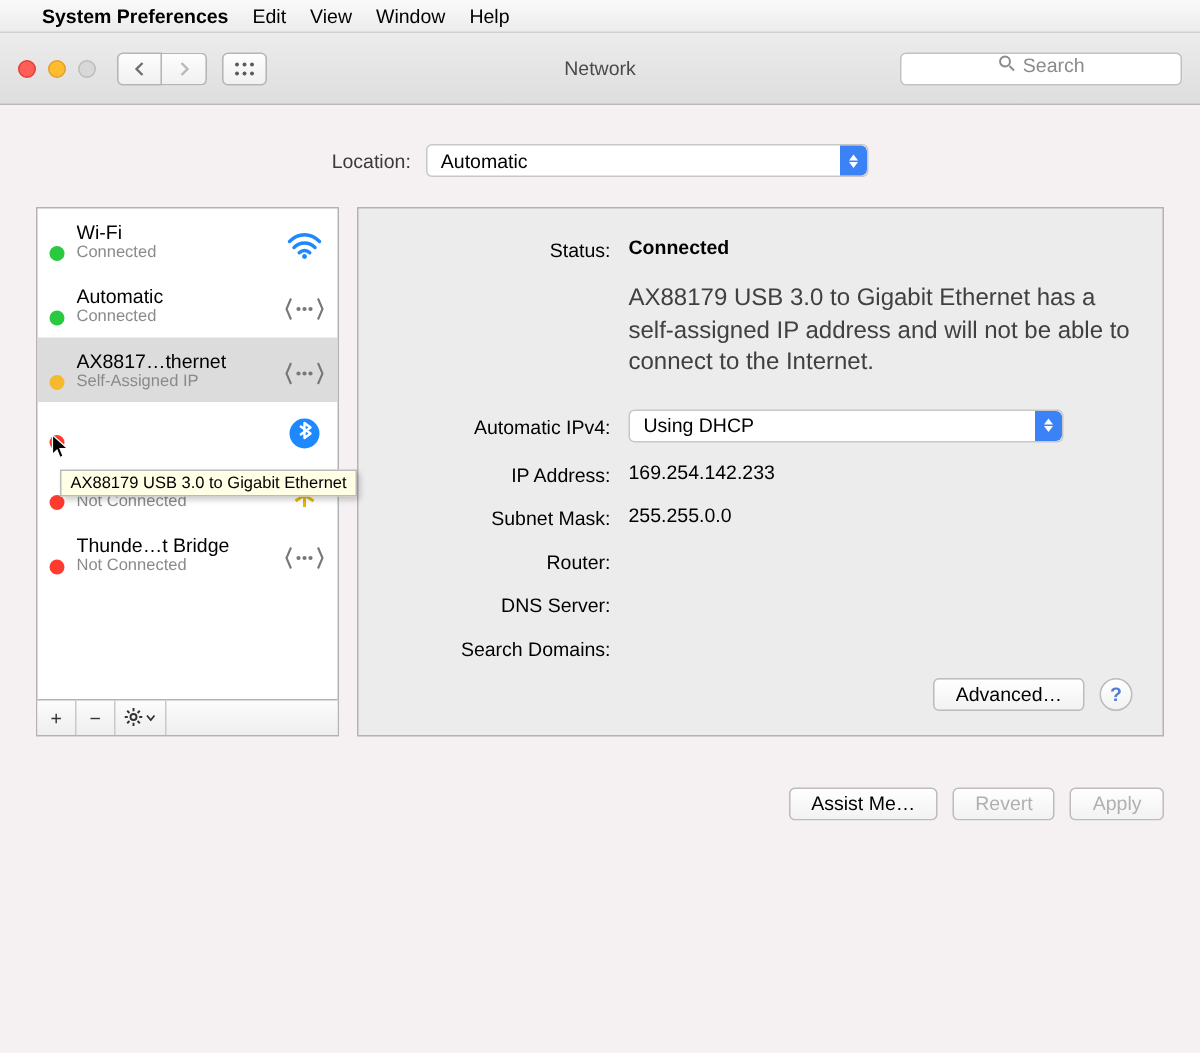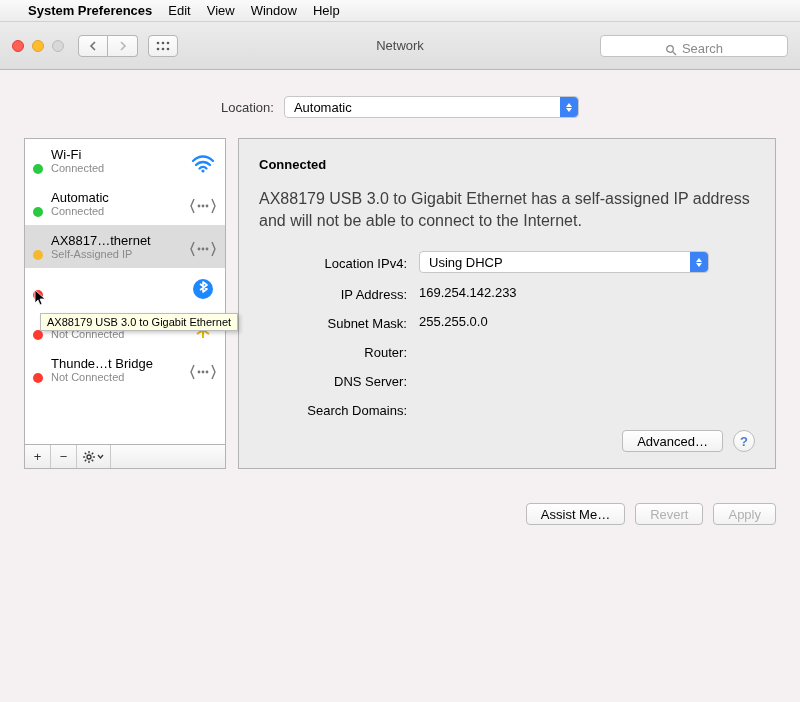--- a/index.html
+++ b/index.html
@@ -12,21 +12,21 @@
 .tl{width:12px;height:12px;border-radius:50%}
 .tl.red{background:#ff5f57;border:1px solid #e33e32}
 .tl.yel{background:#ffbd2e;border:1px solid #e0a128}
 .tl.gray{background:#d8d8d8;border:1px solid #bcbcbc}
 .navseg{display:flex;margin-left:14px}
 .segbtn{width:30px;height:22px;background:linear-gradient(#fdfdfd,#f1f1f1);border:1px solid #b5b5b5;display:flex;align-items:center;justify-content:center;color:#6f6f6f}
 .segbtn:first-child{border-radius:4px 0 0 4px}
 .segbtn:last-child{border-radius:0 4px 4px 0;border-left:none}
 .gridbtn{margin-left:10px;width:30px;height:22px;background:linear-gradient(#fdfdfd,#f1f1f1);border:1px solid #b5b5b5;border-radius:4px;display:flex;align-items:center;justify-content:center}
 .title{position:absolute;left:50%;transform:translateX(-50%);color:#4a4a4a;font-size:13px}
-.search{margin-left:auto;width:188px;height:22px;background:#fff;border:1px solid #c2c2c2;border-radius:4px;display:flex;align-items:flex-end;justify-content:center;color:#8a8a8a;gap:5px}
+.search{margin-left:auto;width:188px;height:22px;background:#fff;border:1px solid #c2c2c2;border-radius:4px;display:flex;align-items:flex-start;justify-content:center;color:#8a8a8a;gap:5px}
 .locrow{display:flex;align-items:center;justify-content:center;gap:10px;padding:26px 0 20px}
 .locrow label{color:#3a3a3a}
 .select{position:relative;height:22px;background:#fff;border:1px solid #c7c7c7;border-radius:4px;display:flex;align-items:center;padding:0 24px 0 9px;font-size:13px}
 .select .cap{position:absolute;right:0;top:0;bottom:0;width:18px;background:#3b82f6;border-radius:0 4px 4px 0;display:flex;flex-direction:column;align-items:center;justify-content:center;gap:0}
 .select .cap::before{content:"";border-left:3px solid transparent;border-right:3px solid transparent;border-bottom:4px solid #fff;margin-bottom:1px}
 .select .cap::after{content:"";border-left:3px solid transparent;border-right:3px solid transparent;border-top:4px solid #fff}
 .content{display:flex;gap:12px;padding:0 24px 12px}
 .sidebar{width:202px;background:#fff;border:1px solid #b3b3b3;display:flex;flex-direction:column;position:relative}
 .svc{display:flex;align-items:flex-end;padding:8px 8px;border-bottom:0;gap:8px}
 .svc .dot{width:10px;height:10px;border-radius:50%;flex:0 0 10px}
@@ -244,27 +244,28 @@
         <svg width="7" height="5" viewBox="0 0 7 5" style="margin-left:2px">
             <path d="M1 1l2.5 3L6 1" fill="none" stroke="#333" stroke-width="1.2"></path>
           </svg>
       </div>
       <div class="sbbtn" style="border-right:none"></div>
     </div>
   </div>
 
   <div class="main">
     <div class="row">
+      <div class="lbl">Status:</div>
       <div class="val">
         <div class="bold" style="font-weight:700">Connected</div>
         <div class="desc">AX88179 USB 3.0 to Gigabit Ethernet has a self-assigned IP address and will not be able to connect to the Internet.</div>
       </div>
     </div>
     <div class="row" style="align-items:center;margin-top:8px">
-      <div class="lbl">Location IPv4:</div>
+      <div class="lbl">Automatic IPv4:</div>
       <div class="val">
         <div class="select wideselect">
           <span>Using DHCP</span>
           <div class="cap"></div>
         </div>
       </div>
     </div>
     <div class="row">
         <div class="lbl">IP Address:</div>
         <div class="val">169.254.142.233</div>

